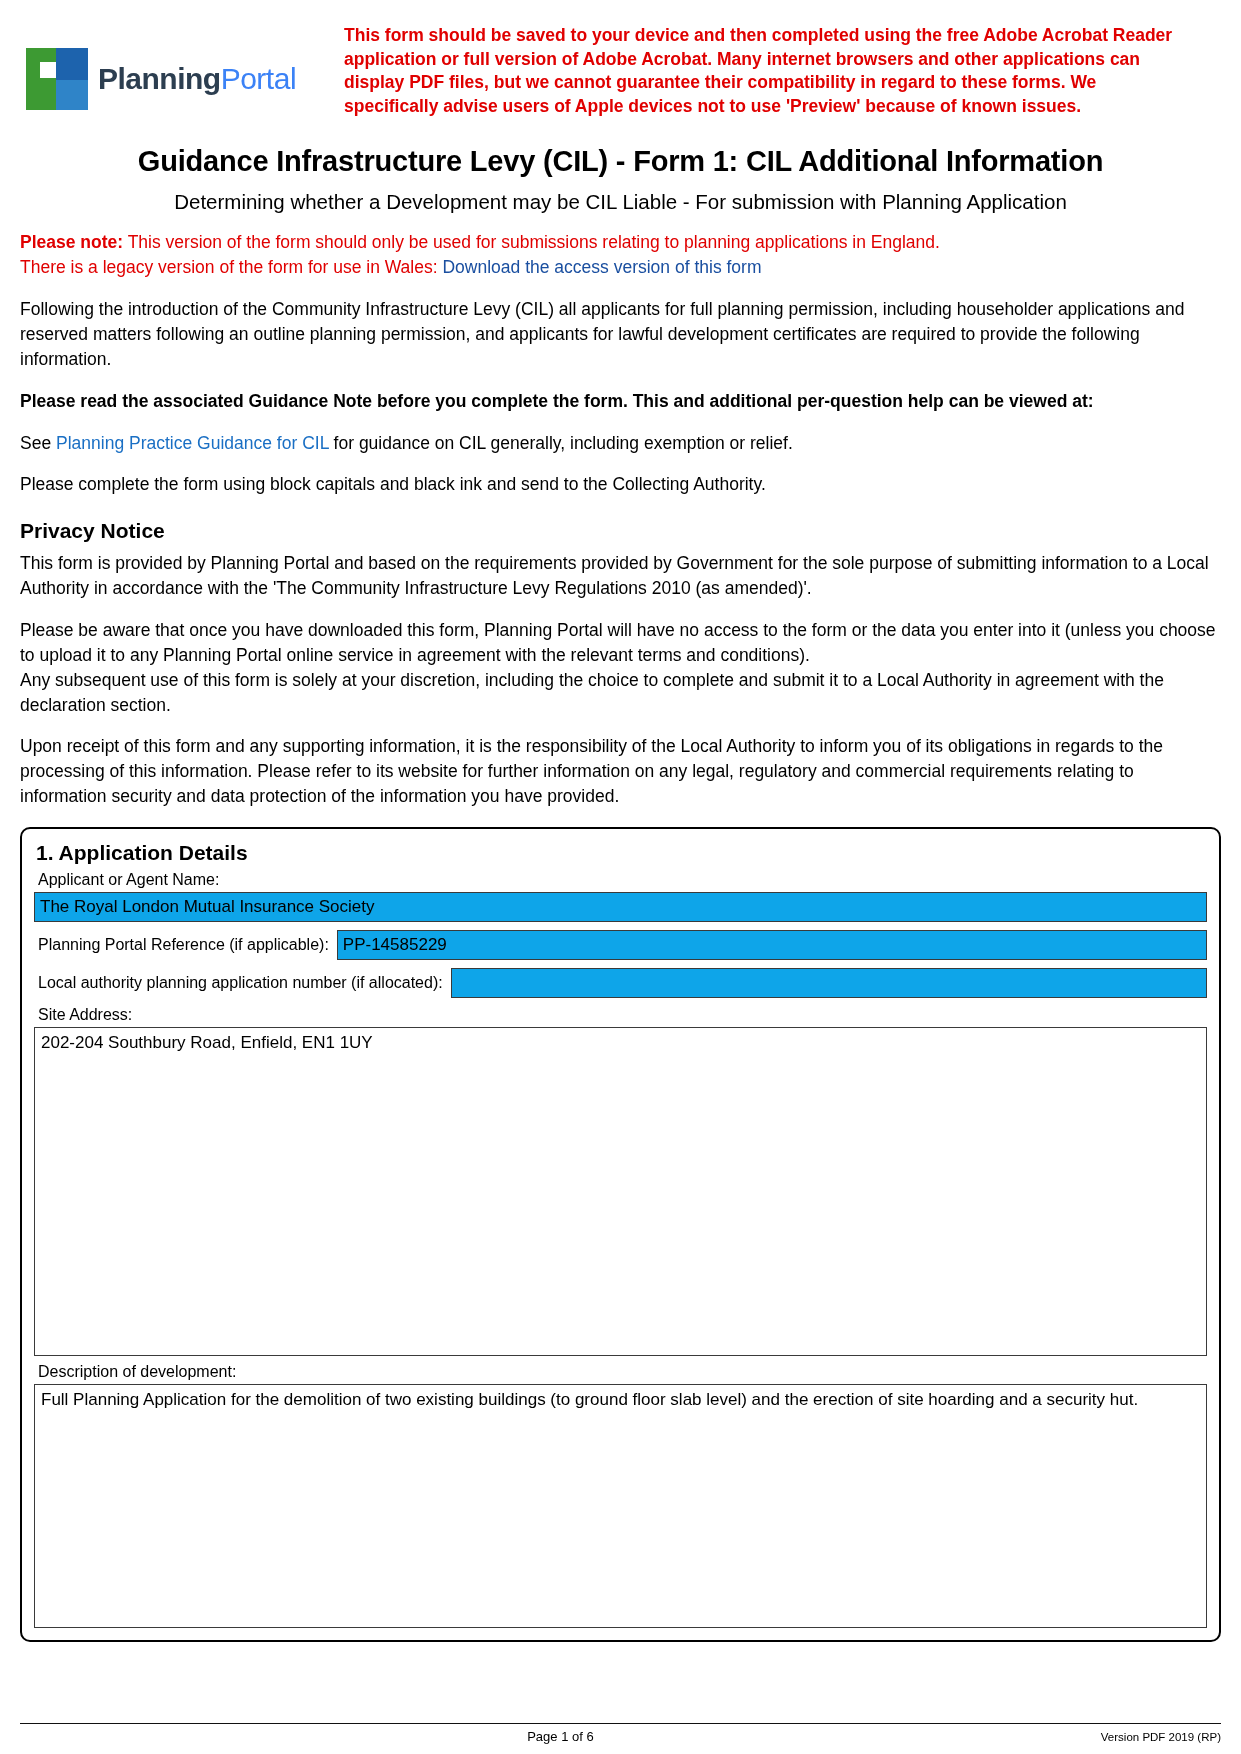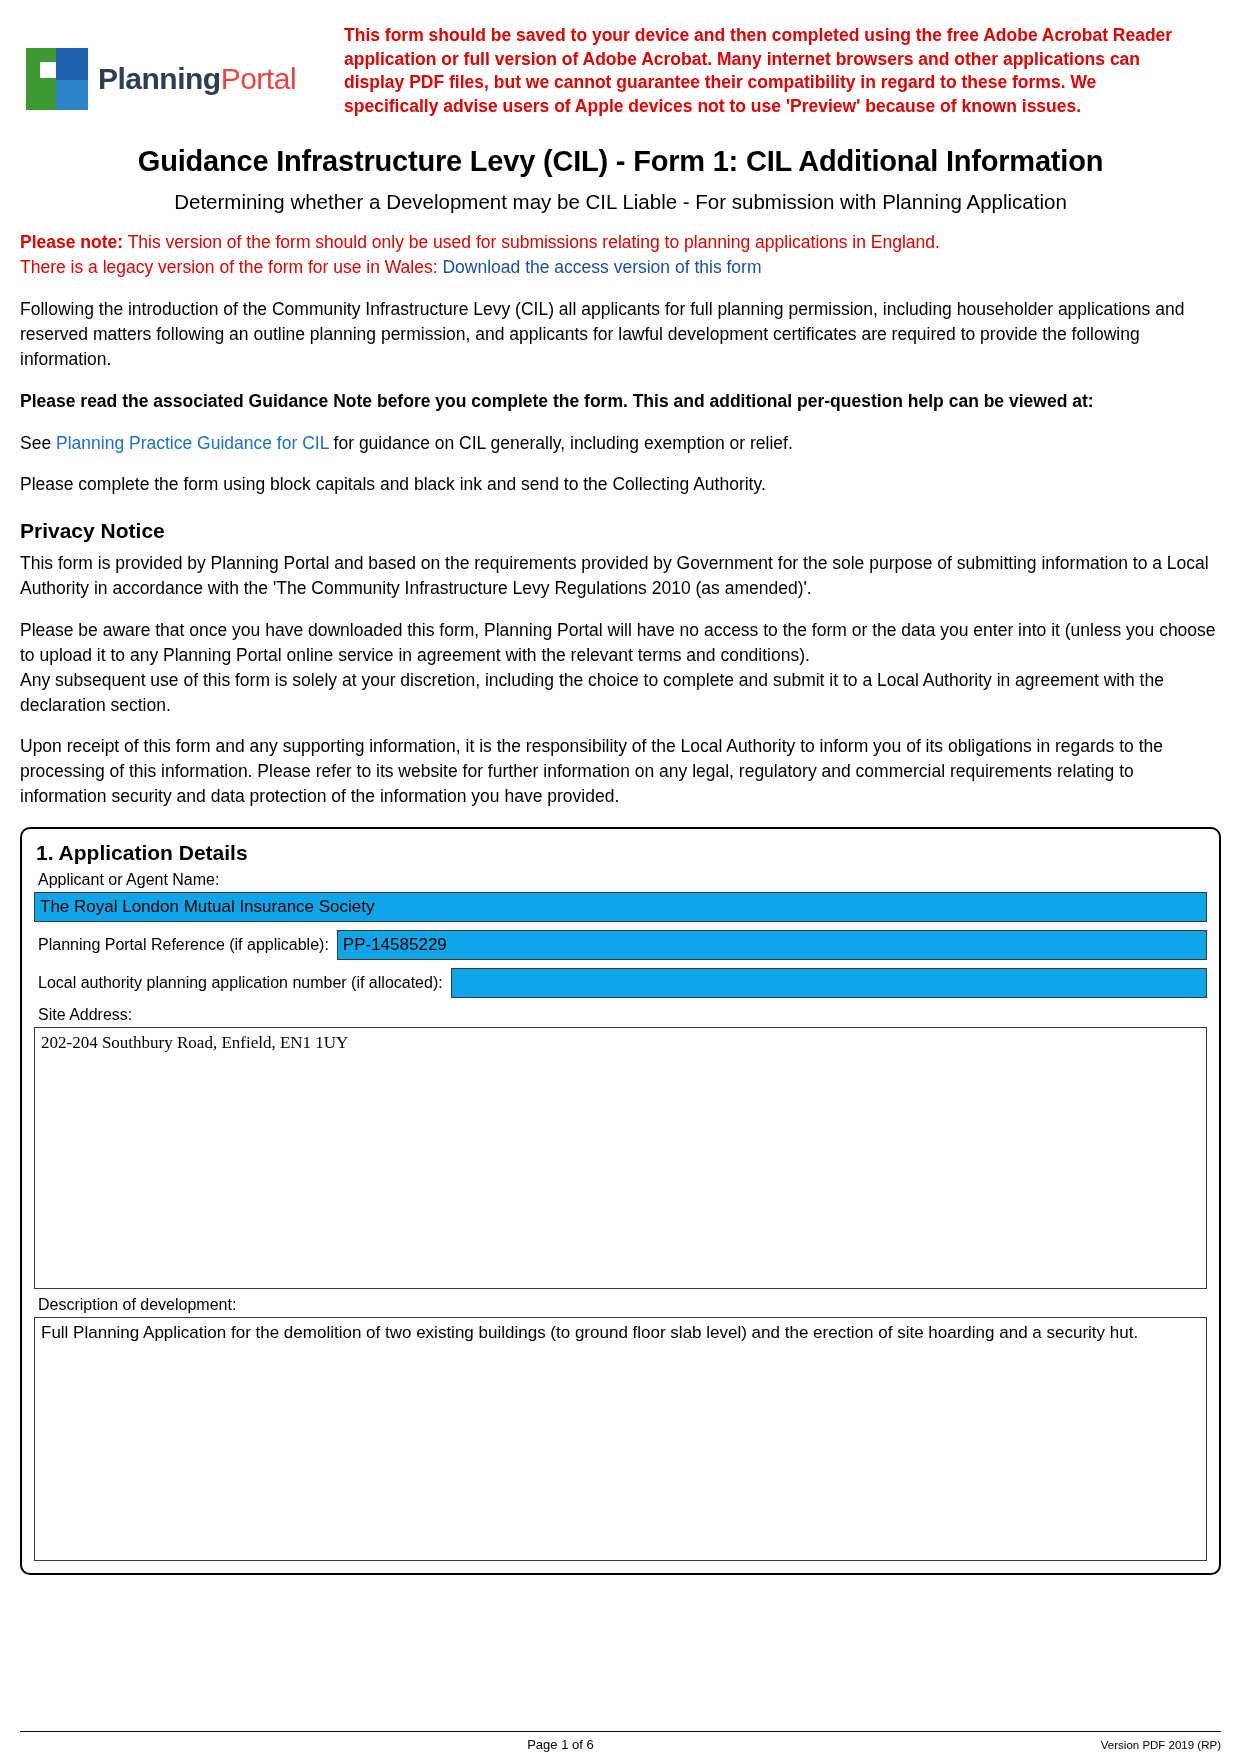--- a/index.html
+++ b/index.html
@@ -68,21 +68,21 @@
     left: 14px; top: 14px;
     width: 16px; height: 16px;
     background: #ffffff;
   }
   .logo-text {
     font-size: 30px;
     letter-spacing: -0.5px;
     white-space: nowrap;
   }
   .logo-text .b { font-weight: bold; color: #2c3e50; }
-  .logo-text .l { font-weight: normal; color: #ef4444; }
+  .logo-text .l { font-weight: normal; color: #3b82f6; }
 
   .warning {
     flex: 1;
     color: #e00000;
     font-weight: bold;
     font-size: 17.5px;
     line-height: 1.35;
     padding-top: 6px;
     padding-right: 30px;
   }
@@ -166,29 +166,29 @@
   }
   .row .input-box { flex: 1; }
   .textarea-box {
     border: 1px solid #3a3a3a;
     box-sizing: border-box;
     padding: 4px 6px;
     font-size: 17px;
     line-height: 1.35;
     background: #fff;
   }
-  .site-address-box { height: 262px; font-family: Liberation Serif, serif; }
+  .site-address-box { height: 329px; }
   .description-box { height: 244px; }
 
   
   .footer {
     position: absolute;
     left: 20px;
     right: 20px;
-    bottom: 2px;
+    bottom: 10px;
     border-top: 1px solid #111;
     padding-top: 5px;
     font-size: 13px;
     display: flex;
     align-items: center;
   }
   .footer .center {
     flex: 1;
     text-align: center;
   }

